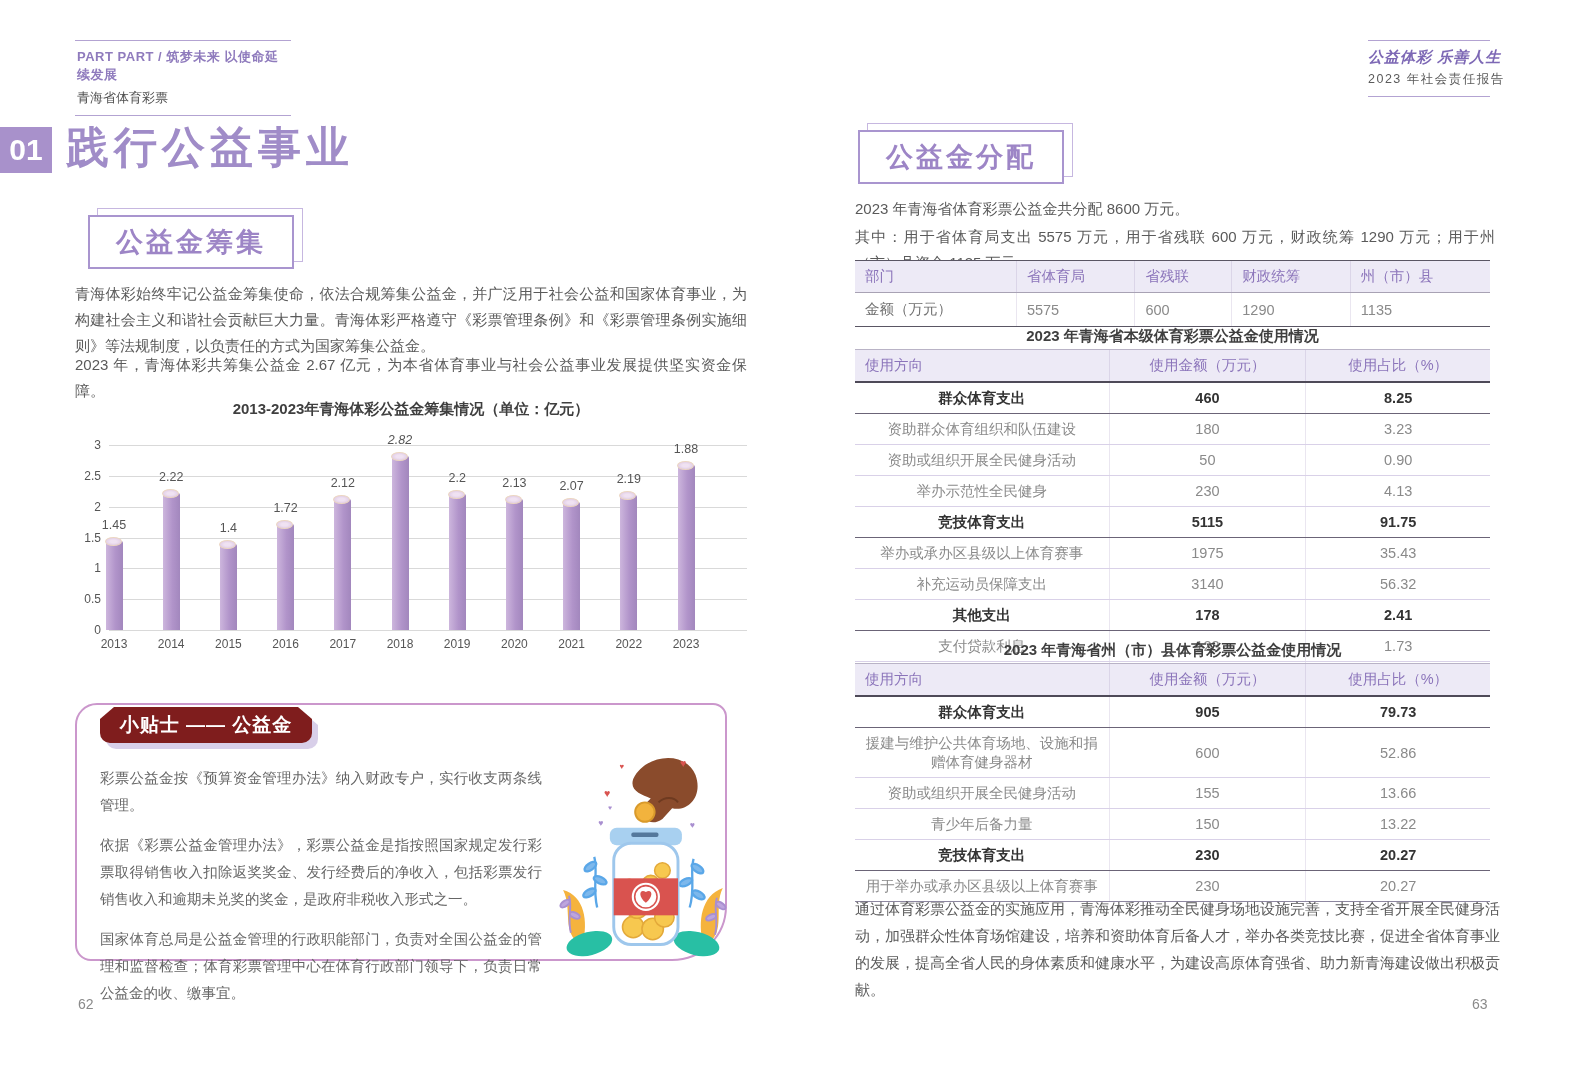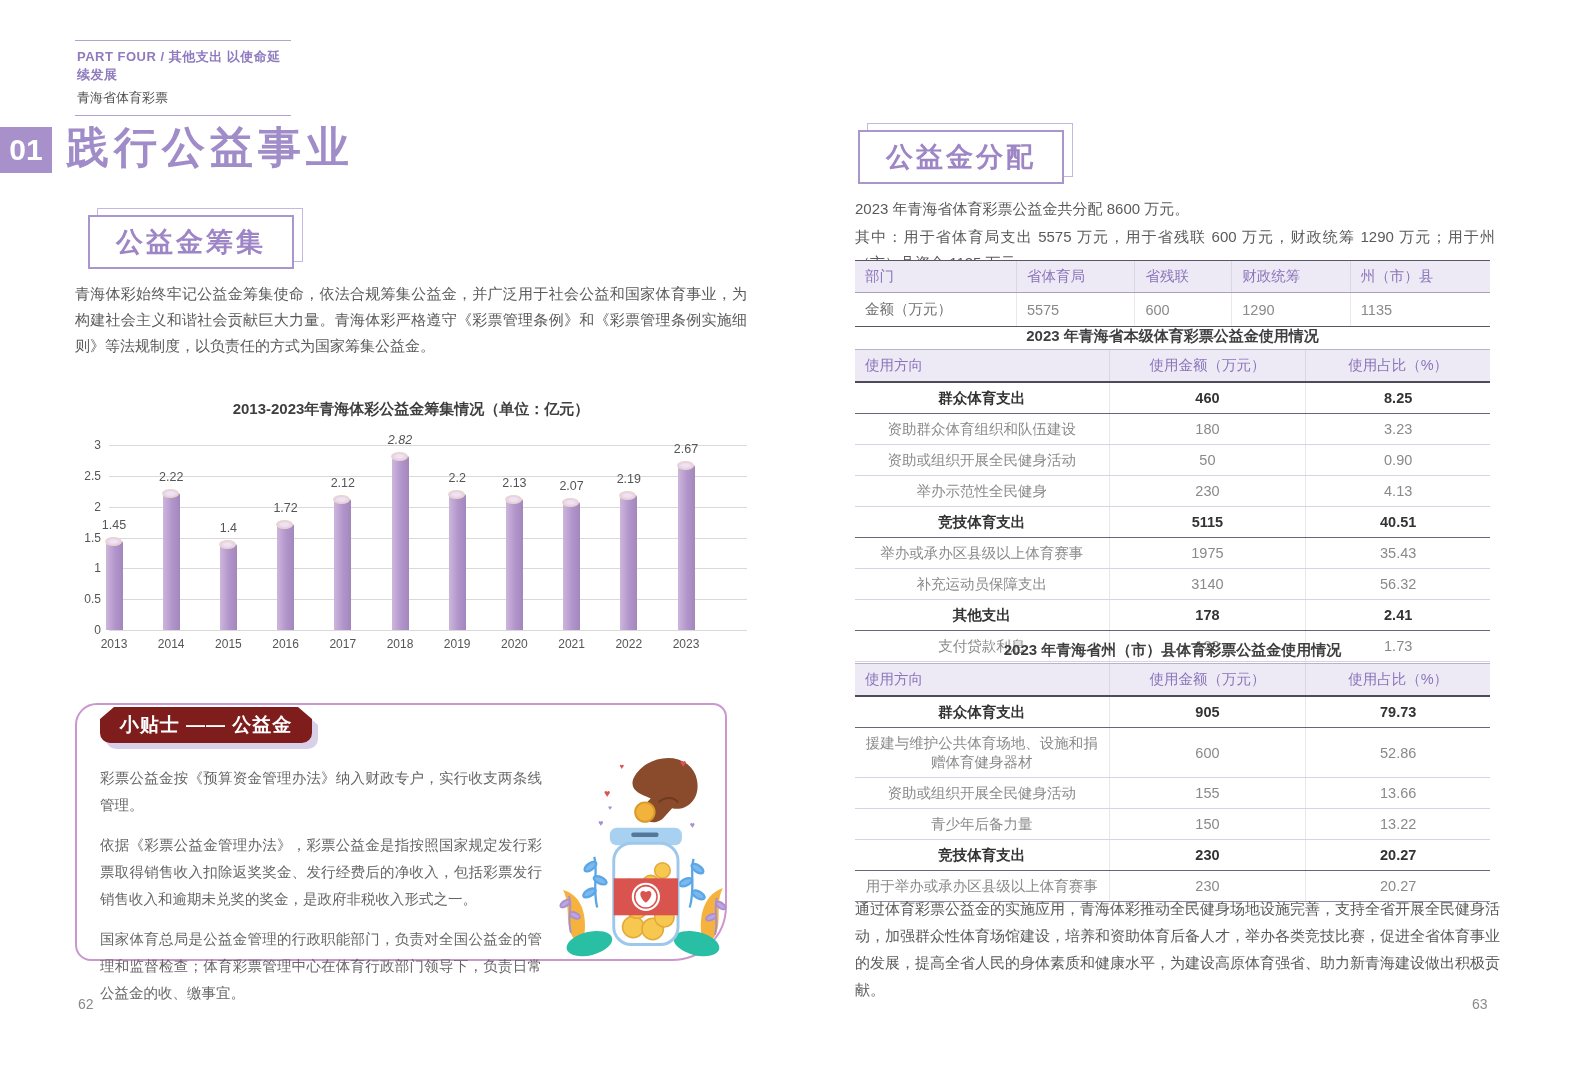--- a/index.html
+++ b/index.html
@@ -86,34 +86,39 @@
   .utable col.c1 { width:40%; } .utable col.c2 { width:31%; } .utable col.c3 { width:29%; }
 
   .pagenum { position:absolute; font-size:14px; color:#8a8a8a; }
 </style>
 </head>
 <body>
 
 <div class="sheet">
 
   <div class="hdr-left">
-    <div class="part">PART FOUR / 其他支出  以使命延续发展</div>
+    <div class="part">PART PART / 筑梦未来  以使命延续发展</div>
     <div class="org">青海省体育彩票</div>
   </div>
 
+  <div class="hdr-right">
+    <div class="slogan">公益体彩 乐善人生</div>
+    <div class="report">2023 年社会责任报告</div>
+  </div>
 
   <div class="chapter-num">01</div>
   <div class="chapter-title">践行公益事业</div>
 
   <div class="section-box" style="left:88px; top:215px;">
     <div class="echo"></div>
     <div class="inner">公益金筹集</div>
   </div>
 
   <div class="para" style="left:75px; top:281px; width:672px;">青海体彩始终牢记公益金筹集使命，依法合规筹集公益金，并广泛用于社会公益和国家体育事业，为构建社会主义和谐社会贡献巨大力量。青海体彩严格遵守《彩票管理条例》和《彩票管理条例实施细则》等法规制度，以负责任的方式为国家筹集公益金。</div>
+  <div class="para" style="left:75px; top:352px; width:672px;">2023 年，青海体彩共筹集公益金 2.67 亿元，为本省体育事业与社会公益事业发展提供坚实资金保障。</div>
 
   <div class="chart-title">2013-2023年青海体彩公益金筹集情况（单位：亿元）</div>
   <div id="chart">
       <div class="gridline" style="top: 15px;"></div>
       <div class="ylab" style="top: 8px;">3</div>
       <div class="gridline" style="top: 45.8333px;"></div>
       <div class="ylab" style="top: 38.8333px;">2.5</div>
       <div class="gridline" style="top: 76.6667px;"></div>
       <div class="ylab" style="top: 69.6667px;">2</div>
       <div class="gridline" style="top: 107.5px;"></div>
@@ -159,21 +164,21 @@
       <div class="bar" style="left: 488.1px; top: 72.35px; height: 127.65px;"></div>
       <div class="bar-cap" style="left: 487.1px; top: 68.35px;"></div>
       <div class="bar-val" style="left: 468.6px; top: 49.35px;">2.07</div>
       <div class="bar-cat" style="left: 468.6px;">2021</div>
       <div class="bar" style="left: 545.3px; top: 64.95px; height: 135.05px;"></div>
       <div class="bar-cap" style="left: 544.3px; top: 60.95px;"></div>
       <div class="bar-val" style="left: 525.8px; top: 41.95px;">2.19</div>
       <div class="bar-cat" style="left: 525.8px;">2022</div>
       <div class="bar" style="left: 602.5px; top: 35.35px; height: 164.65px;"></div>
       <div class="bar-cap" style="left: 601.5px; top: 31.35px;"></div>
-      <div class="bar-val" style="left: 583px; top: 12.35px;">2.67</div>
+      <div class="bar-val" style="left: 583px; top: 12.35px;">1.88</div>
       <div class="bar-cat" style="left: 583px;">2023</div>
     </div>
 
   <div class="tip-box"></div>
   <div class="tip-tab-shadow"></div>
   <div class="tip-tab">小贴士 —— 公益金</div>
   <div class="tip-text">
     <p>彩票公益金按《预算资金管理办法》纳入财政专户，实行收支两条线管理。</p>
     <p>依据《彩票公益金管理办法》，彩票公益金是指按照国家规定发行彩票取得销售收入扣除返奖奖金、发行经费后的净收入，包括彩票发行销售收入和逾期未兑奖的奖金，是政府非税收入形式之一。</p>
     <p>国家体育总局是公益金管理的行政职能部门，负责对全国公益金的管理和监督检查；体育彩票管理中心在体育行政部门领导下，负责日常公益金的收、缴事宜。</p>
@@ -299,21 +304,21 @@
             <td class="c">0.90</td>
           </tr>
           <tr>
             <td>举办示范性全民健身</td>
             <td class="c">230</td>
             <td class="c">4.13</td>
           </tr>
           <tr class="cat">
             <td>竞技体育支出</td>
             <td class="c">5115</td>
-            <td class="c">40.51</td>
+            <td class="c">91.75</td>
           </tr>
           <tr>
             <td>举办或承办区县级以上体育赛事</td>
             <td class="c">1975</td>
             <td class="c">35.43</td>
           </tr>
           <tr>
             <td>补充运动员保障支出</td>
             <td class="c">3140</td>
             <td class="c">56.32</td>

